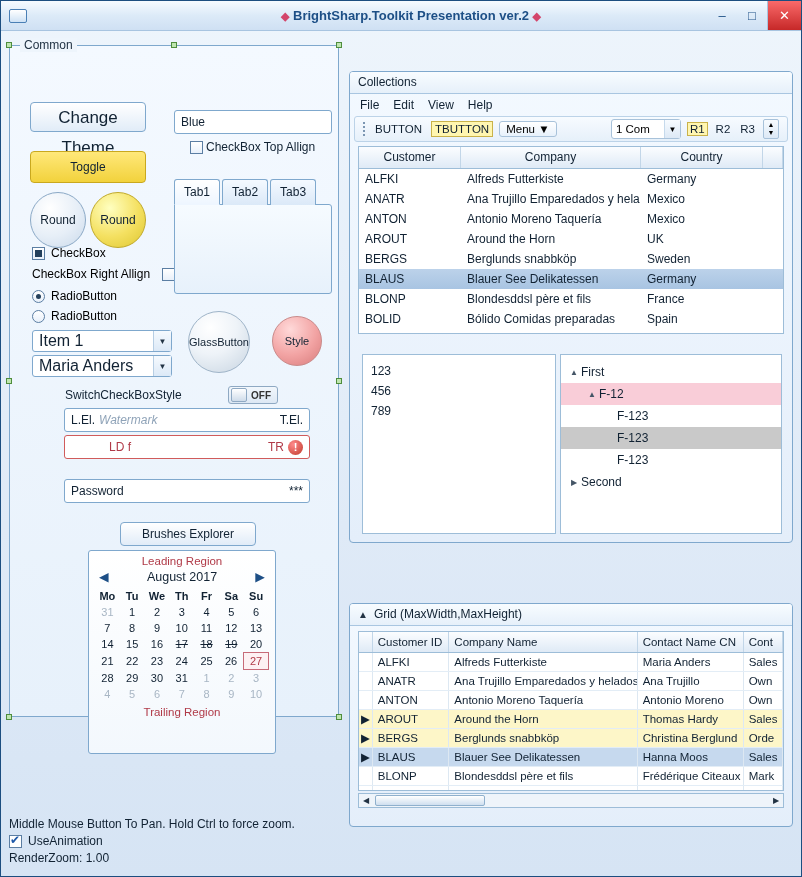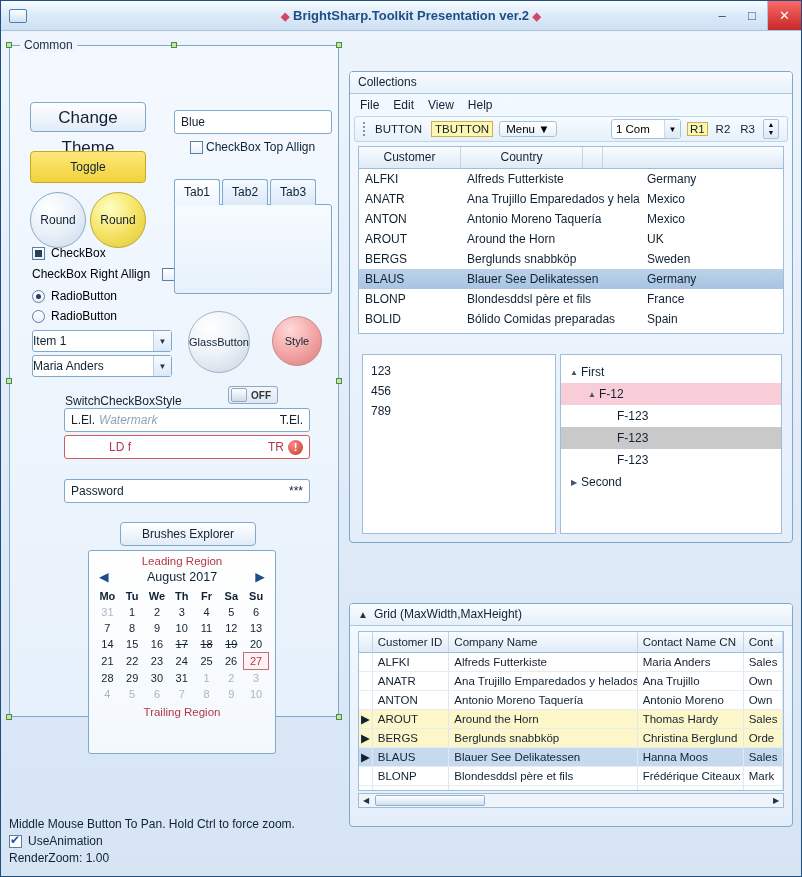--- a/index.html
+++ b/index.html
@@ -126,21 +126,21 @@
     background: #24405c;
   }
   #radio1 { left: 22px; top: 243px; }
   #radio2 { left: 22px; top: 263px; }
 
   .combo {
     position: absolute; height: 22px;
     border: 1px solid #7fa8cd; border-radius: 3px;
     background: #fff; display: flex; align-items: center;
   }
-  .combo .val { padding-left: 0; flex: 1; font-size: 12px; color: #123; }
+  .combo .val { padding-left: 6px; flex: 1; font-size: 16px; color: #123; }
   .combo .arrow {
     width: 18px; height: 100%;
     border-left: 1px solid #b7cee4;
     background: linear-gradient(180deg,#f6fafe,#dce9f7);
     display: flex; align-items: center; justify-content: center;
     font-size: 8px; color: #234;
   }
   #combo-item1 { left: 22px; top: 284px; width: 140px; }
   #combo-maria { left: 22px; top: 309px; width: 140px; }
 
@@ -148,21 +148,21 @@
     position: absolute; width: 62px; height: 62px; border-radius: 50%;
     display: flex; align-items: center; justify-content: center;
     font-size: 11px; color: #123; border: 1px solid #9fb4c8;
   }
   #glassbutton { left: 178px; top: 265px;
     background: radial-gradient(circle at 36% 26%, #ffffff 0%, #eef3f8 45%, #c7d4e1 100%); }
   #stylebtn { left: 262px; top: 270px; width: 50px; height: 50px;
     background: radial-gradient(circle at 36% 26%, #ffd9d9 0%, #f2a3a3 55%, #d87b7b 100%);
     border-color: #c98a8a; }
 
-  #switch-label { position: absolute; left: 55px; top: 342px; color: #123; margin-top: 6px; }
+  #switch-label { position: absolute; left: 55px; top: 342px; color: #123; }
   #switch {
     position: absolute; left: 218px; top: 340px; width: 50px; height: 18px;
     border: 1px solid #8fa9c3; border-radius: 3px;
     background: linear-gradient(180deg,#f2f7fc,#dde8f4);
     display: flex; align-items: center;
   }
   #switch .knob {
     width: 16px; height: 14px; margin-left: 2px;
     background: linear-gradient(180deg,#ffffff,#cfdcea);
     border: 1px solid #8fa9c3; border-radius: 2px;
@@ -595,20 +595,21 @@
         <span class="radio-chip">R3</span>
         <span class="spin">
             <span>▲</span>
             <span>▼</span>
           </span>
       </div>
 
       <div class="dg">
         <div class="dg-head">
           <div class="c1">Customer</div>
+          <div class="c2">Company</div>
           <div class="c3">Country</div>
           <div class="c4"></div>
         </div>
         <div id="dg-rows">
             <div class="dg-row">
               <div class="c1">ALFKI</div>
               <div class="c2">Alfreds Futterkiste</div>
               <div class="c3">Germany</div>
             </div>
             <div class="dg-row">

